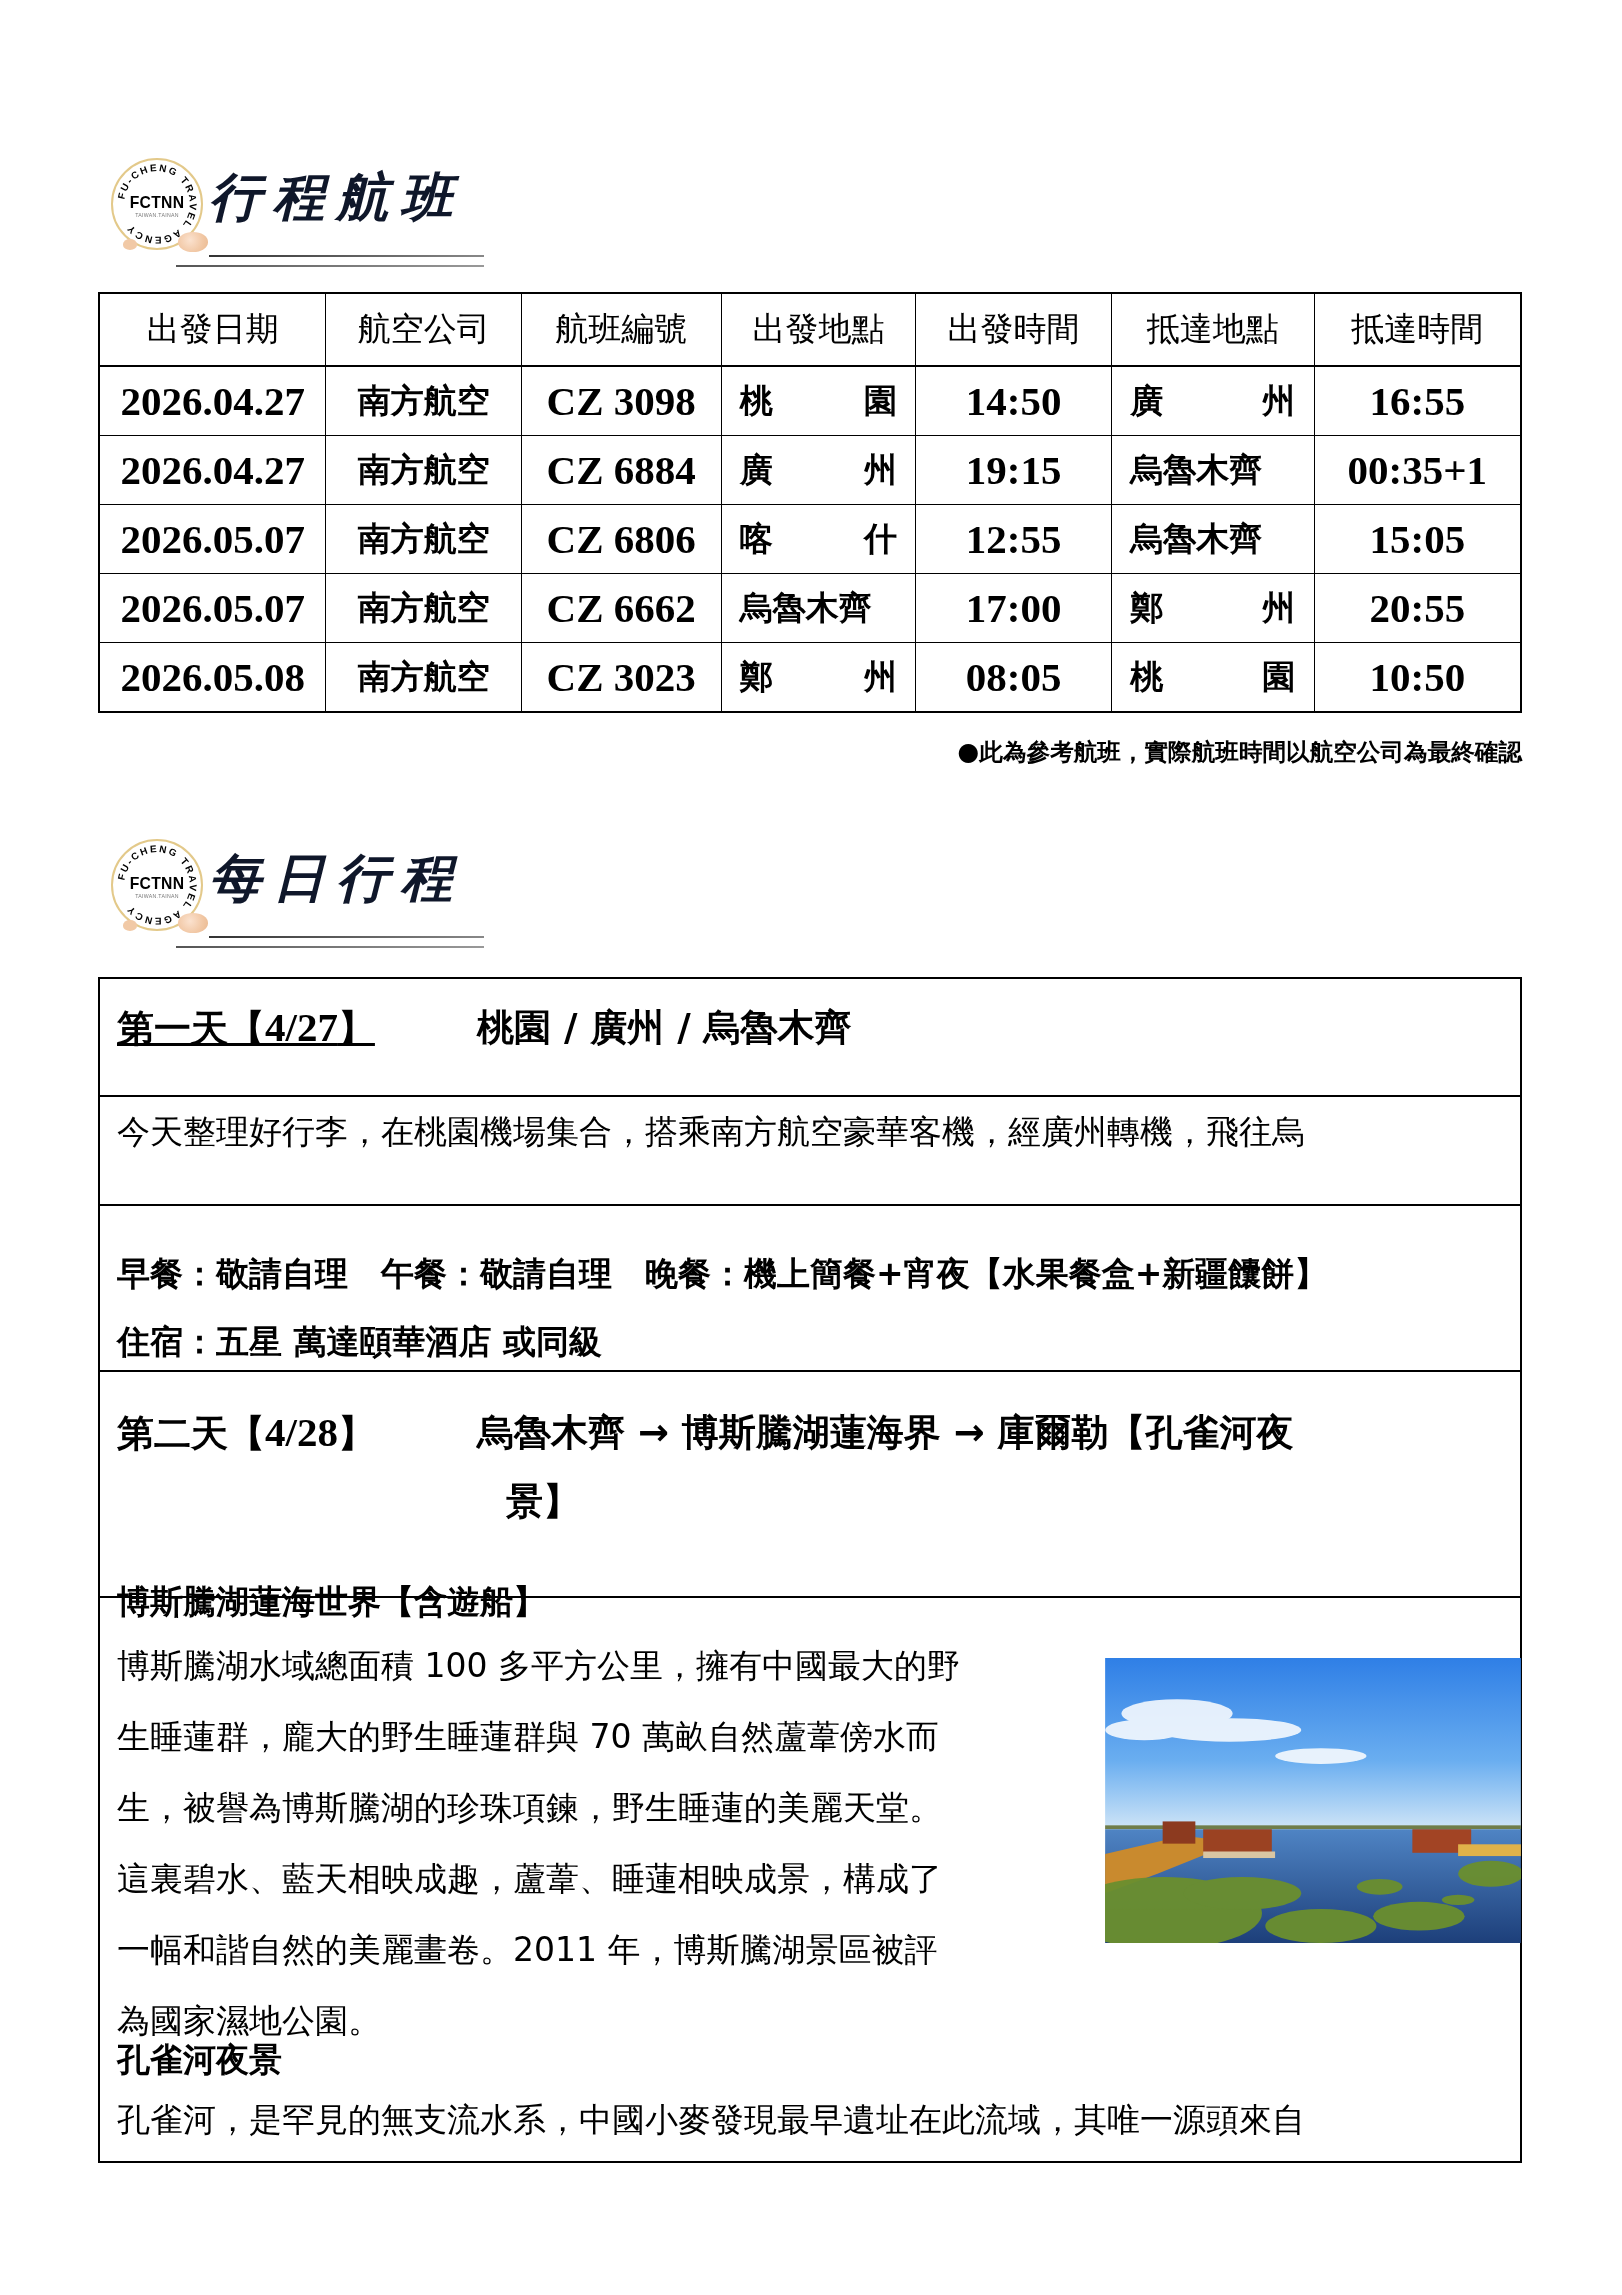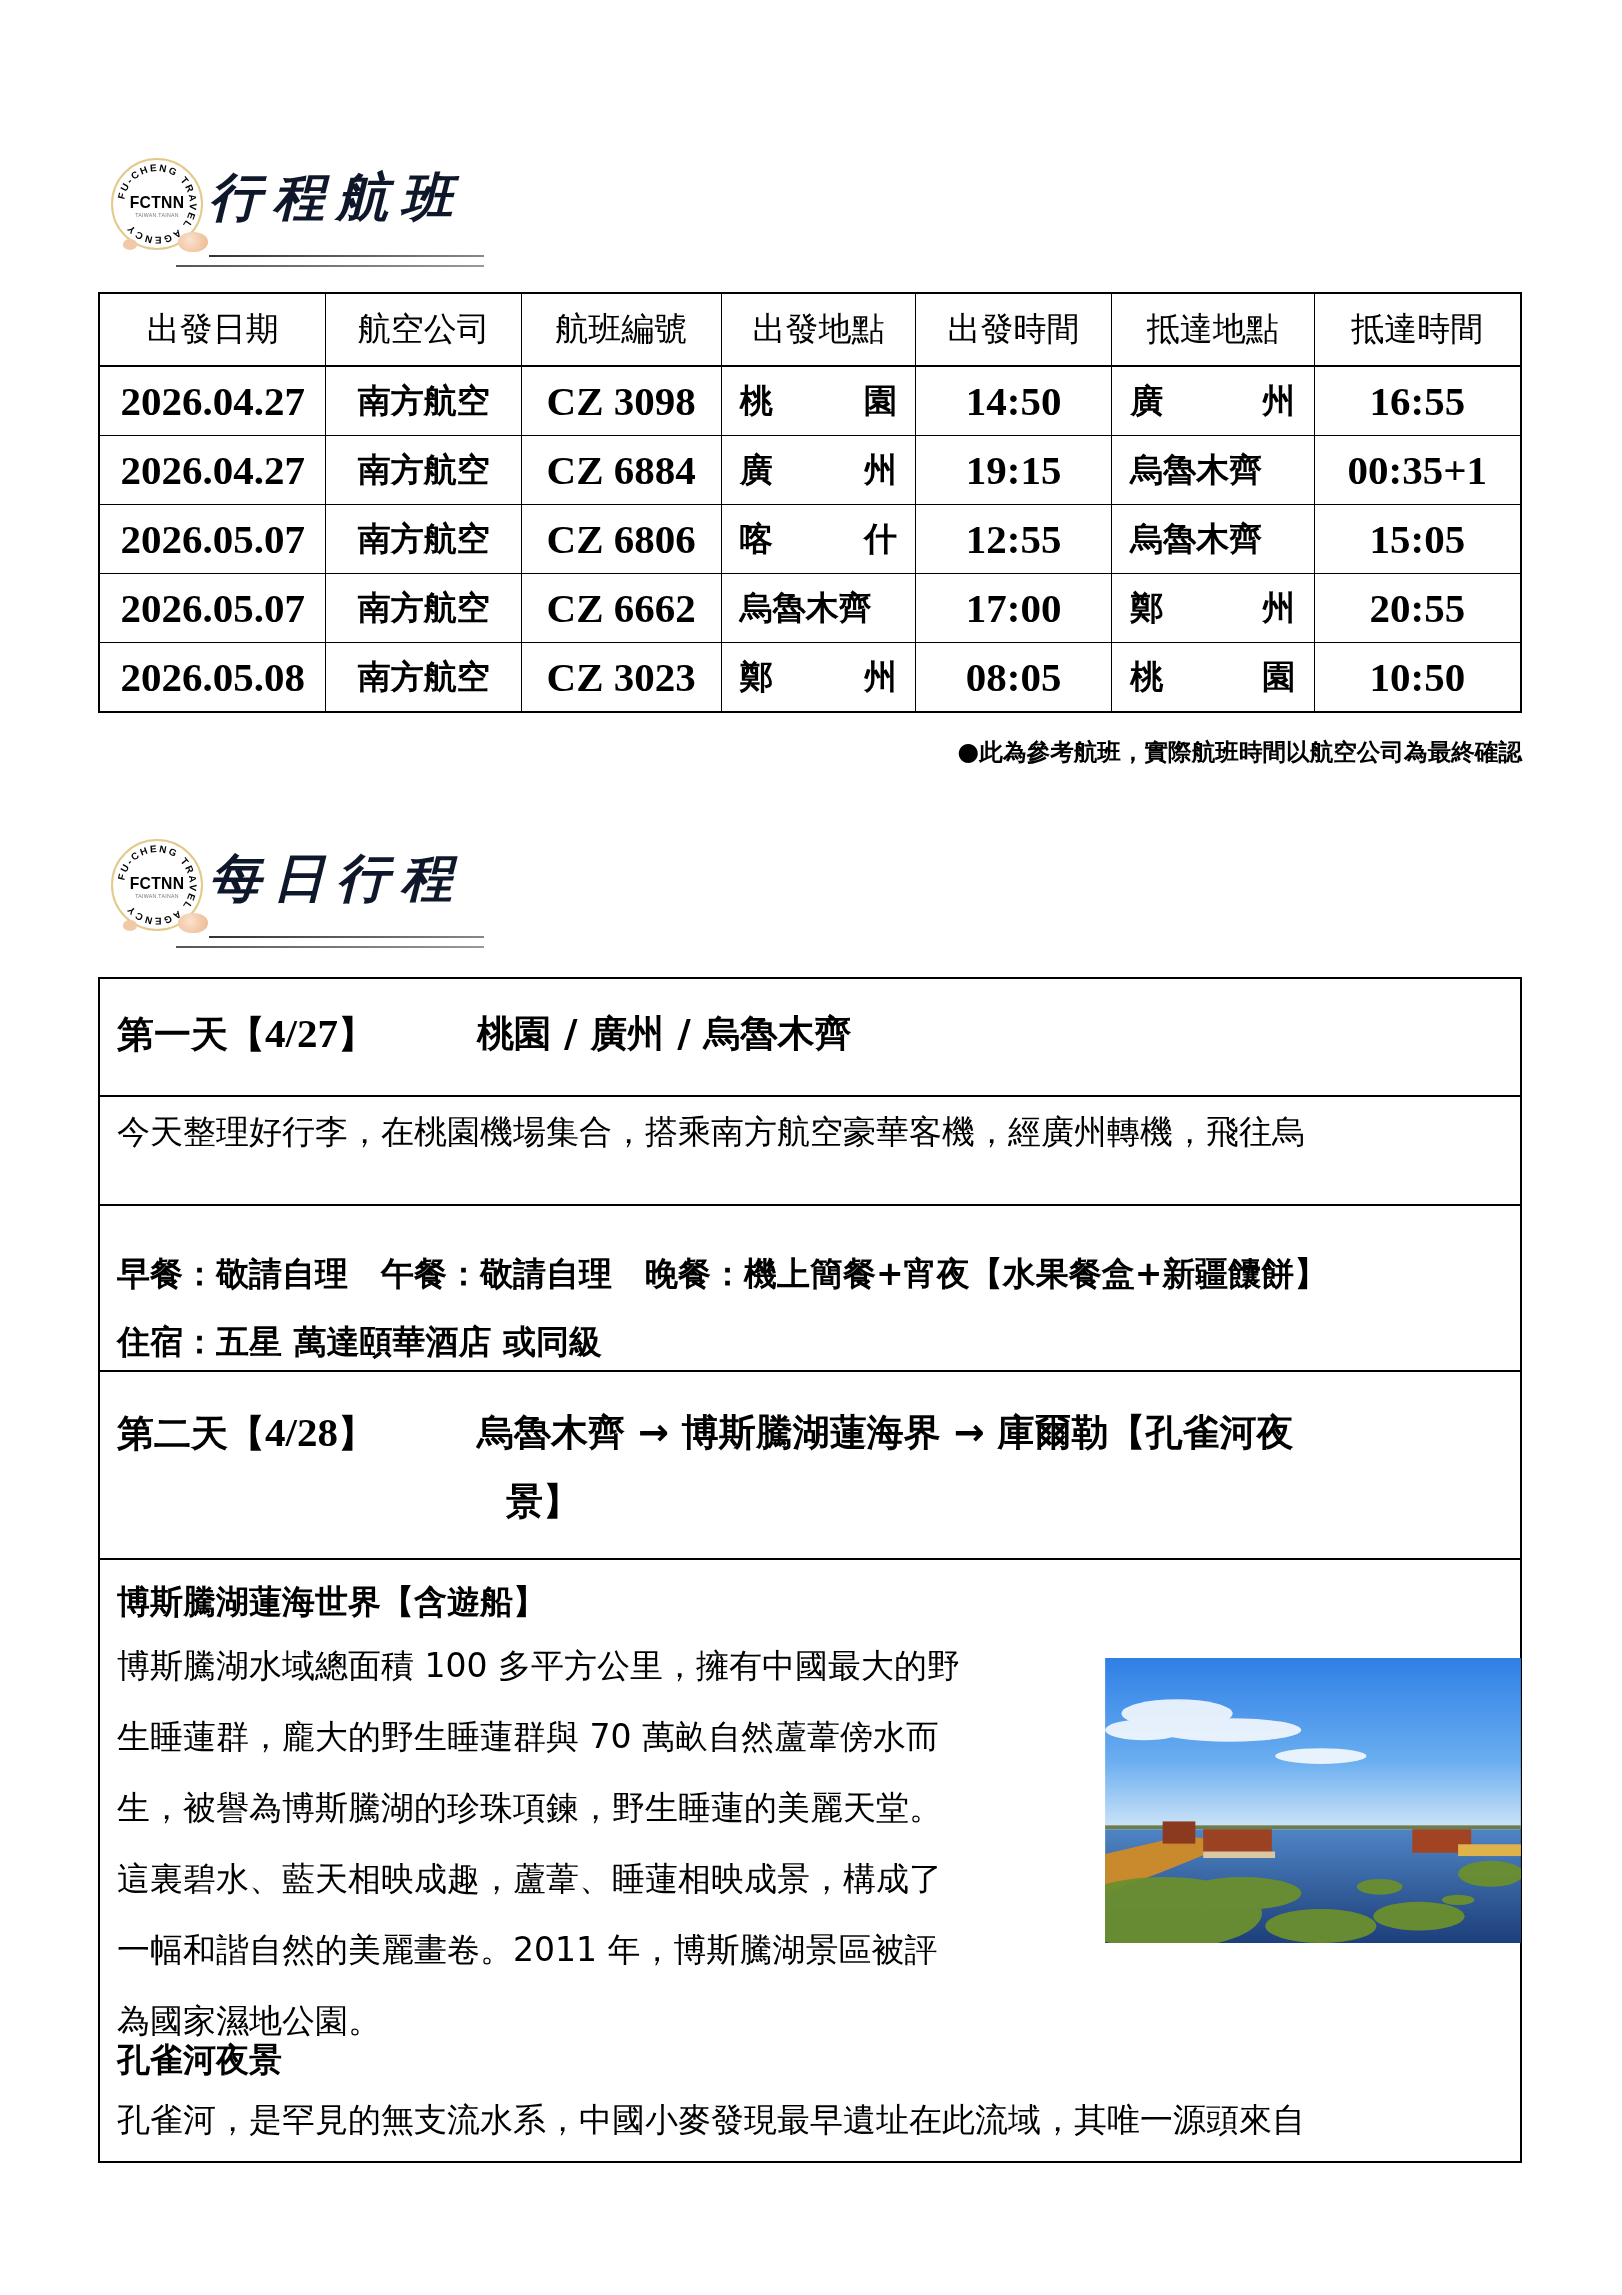--- a/index.html
+++ b/index.html
@@ -201,38 +201,38 @@
     <div class="cloud2"></div>
   </div>
   <div class="sec-title">每日行程</div>
   <div class="sec-rule1"></div>
   <div class="sec-rule2"></div>
 </div>
 
 <div class="day-box">
 
   <div class="row" style="top:0; height:118px;">
-    <div class="day-title" style="top:30px;">
+    <div class="day-title" style="top:24px;text-decoration:underline;">
       <span>第一天【</span><span class="date">4/27</span><span>】</span>
       <span class="route">桃園 / 廣州 / 烏魯木齊</span>
     </div>
   </div>
 
   <div class="row" style="top:118px; height:109px;">
     <div class="para" style="top:-1.3px;">
       <div>今天整理好行李，在桃園機場集合，搭乘南方航空豪華客機，經廣州轉機，飛往烏</div>
     </div>
   </div>
 
   <div class="row" style="top:253px; height:140px;">
     <div class="bold-line" style="top:19.6px;">早餐：敬請自理　午餐：敬請自理　晚餐：機上簡餐+宵夜【水果餐盒+新疆饢餅】</div>
     <div class="bold-line" style="top:88px;">住宿：五星 萬達頤華酒店 或同級</div>
   </div>
 
-  <div class="row" style="top:393px; height:188px;">
+  <div class="row" style="top:393px; height:226px;">
     <div class="day-title" style="top:36px;">
       <span>第二天【</span><span class="date">4/28</span><span>】</span>
       <span class="route">烏魯木齊 → 博斯騰湖蓮海界 → 庫爾勒【孔雀河夜</span>
       <span class="route" style="top:69px;left:389px;">景】</span>
     </div>
   </div>
 
   <div>
     <div class="bold-line" style="top:601px;">博斯騰湖蓮海世界【含遊船】</div>
     <div class="para" style="top:651px;">

